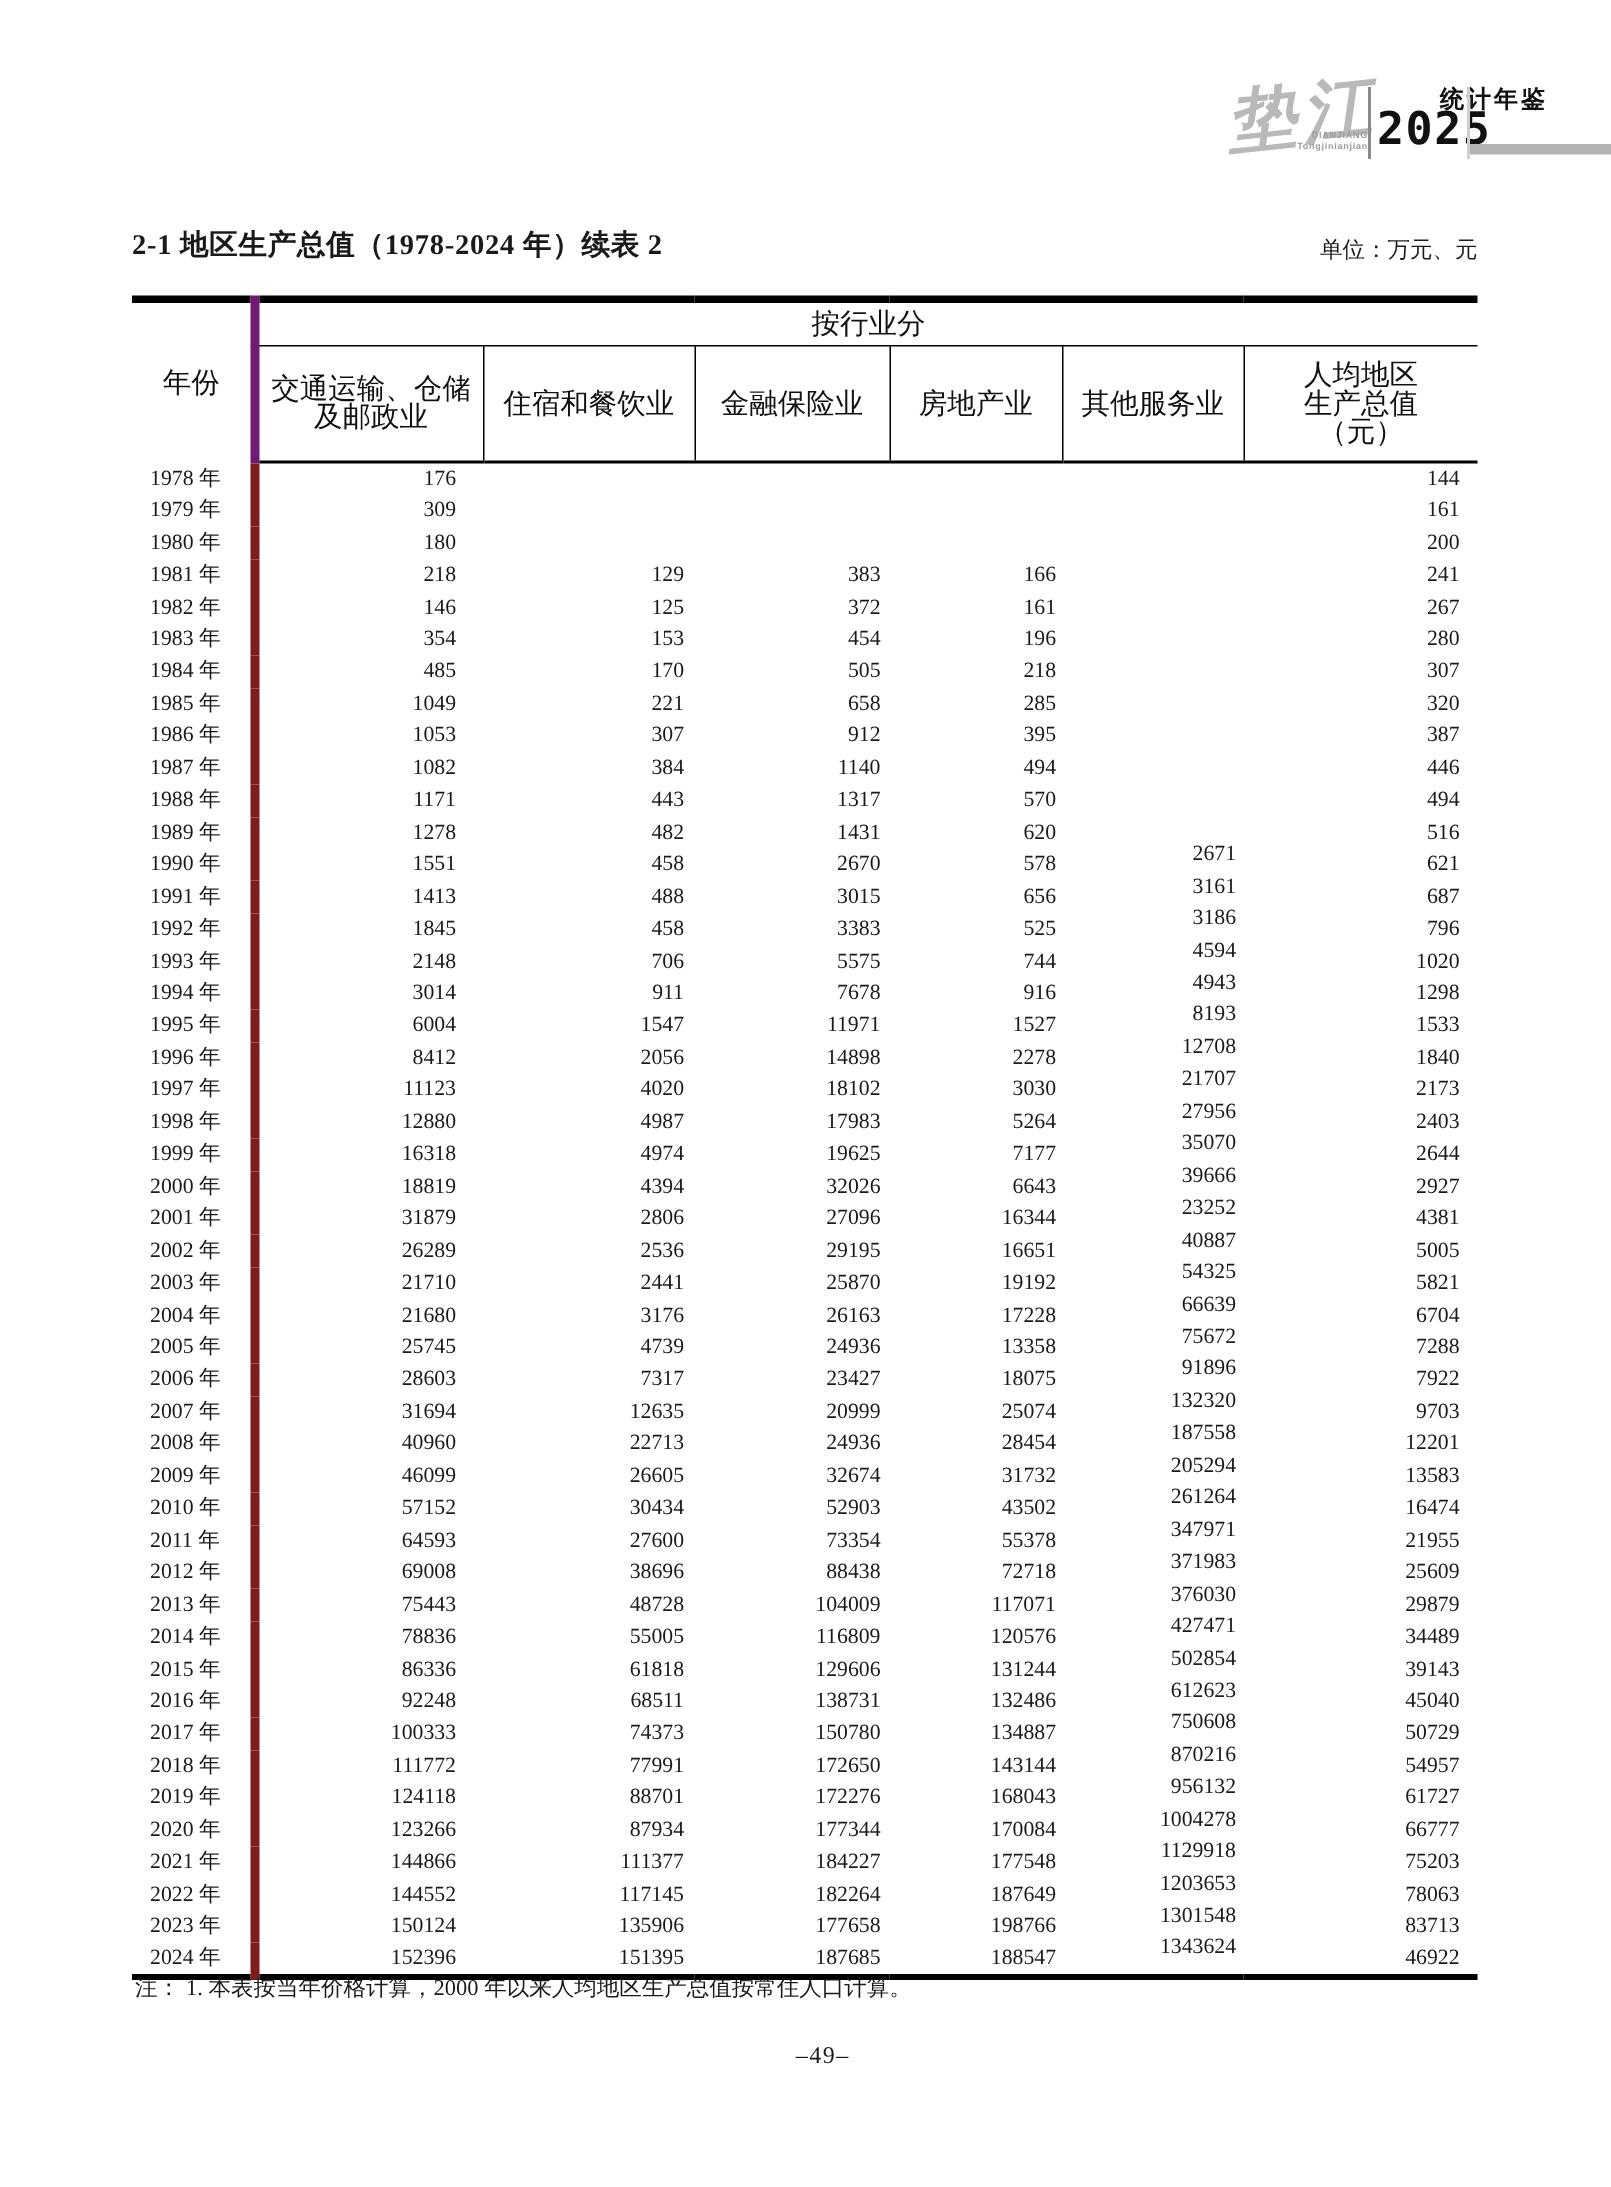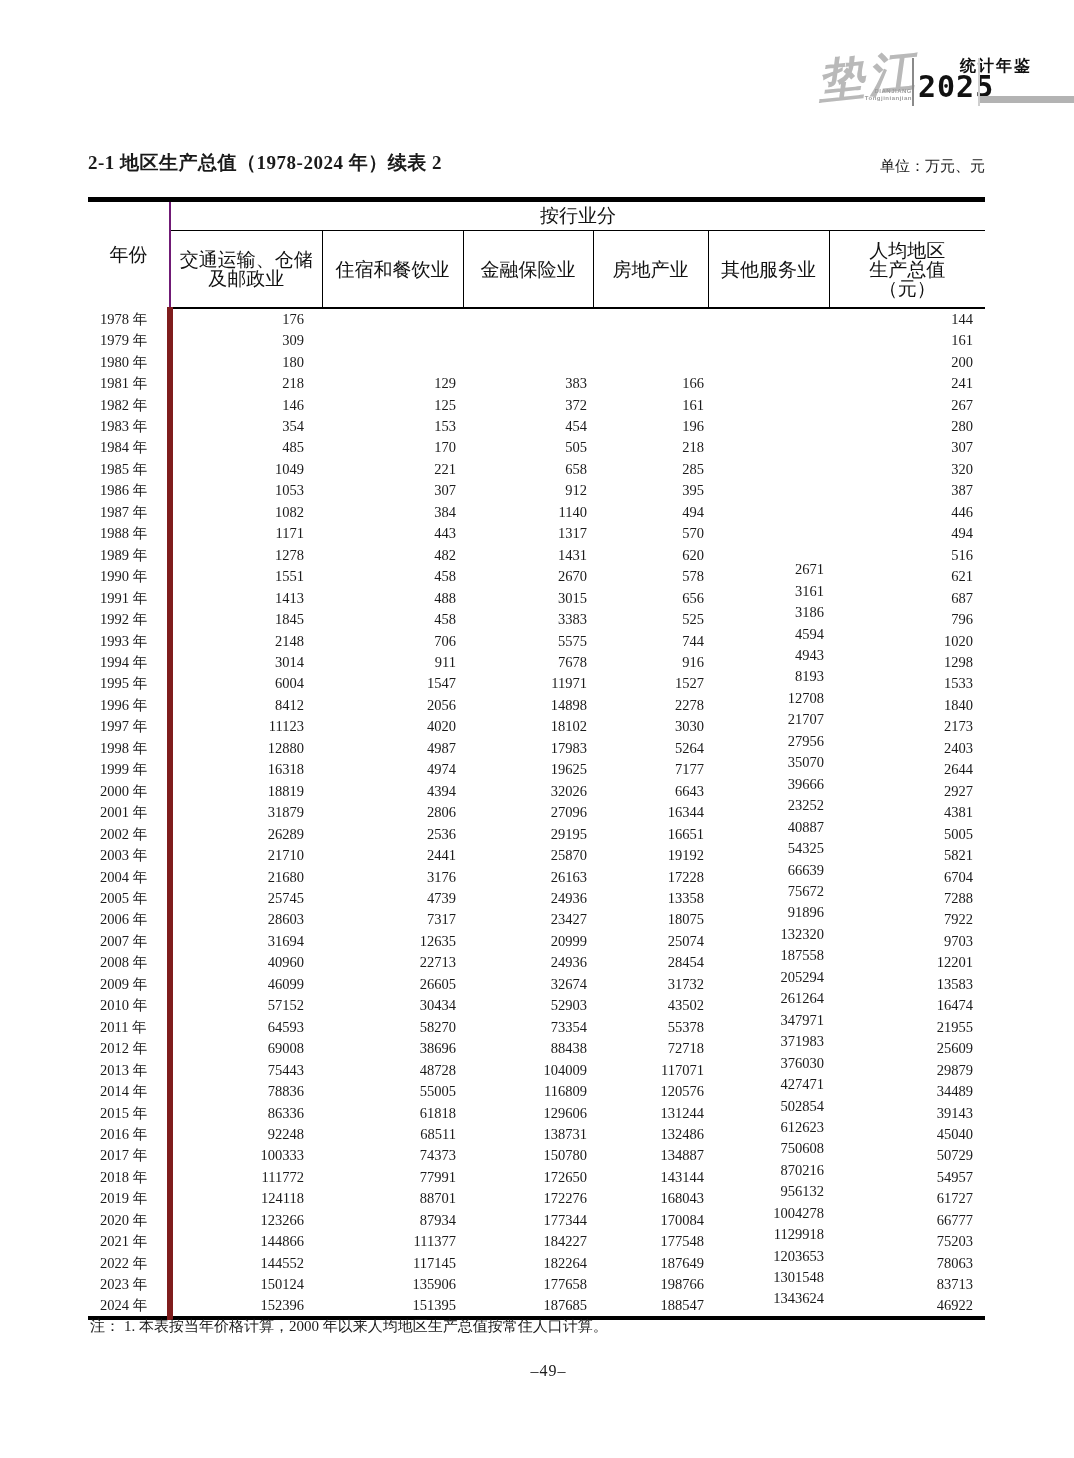--- a/index.html
+++ b/index.html
@@ -44,21 +44,21 @@
   
   table.gdp{
     position:absolute;left:88px;top:197px;width:897px;
     border-collapse:collapse;table-layout:fixed;
     border-top:5px solid #000;border-bottom:4px solid #000;
   }
   col.c-year{width:82px;}
   col.c1{width:152px;} col.c2{width:141px;} col.c3{width:130px;}
   col.c4{width:115px;} col.c5{width:121px;} col.c6{width:156px;}
   th{font-weight:normal;font-family:"Liberation Sans",sans-serif;font-size:19px;color:#111;}
-  th.year-head{border-right:2px solid #701a75;vertical-align:middle;}
+  th.year-head{border-right:6px solid #701a75;vertical-align:middle;}
   th.group-head{height:22px;border-bottom:1px solid #000;vertical-align:middle;}
   tr.cols th{height:74px;border-bottom:2px solid #000;border-left:1px solid #000;
     vertical-align:middle;white-space:pre-line;line-height:19px;}
   tr.cols th:first-child{border-left:none;}
   tbody tr{height:21.46px;}
   tbody td{font-size:14.5px;padding:0;vertical-align:middle;line-height:21px;}
   tbody td:first-child{border-right:6px solid #7f1d1d;text-align:left;padding-left:12px;}
   tbody td:nth-child(n+2){text-align:right;}
   tbody td:nth-child(2){padding-right:18px;}
   tbody td:nth-child(3){padding-right:7px;}
@@ -415,21 +415,21 @@
         <td><span>57152</span></td>
         <td><span>30434</span></td>
         <td><span>52903</span></td>
         <td><span>43502</span></td>
         <td><span>261264</span></td>
         <td><span>16474</span></td>
       </tr>
       <tr>
         <td><span>2011 年</span></td>
         <td><span>64593</span></td>
-        <td><span>58270</span></td>
+        <td><span>27600</span></td>
         <td><span>73354</span></td>
         <td><span>55378</span></td>
         <td><span>347971</span></td>
         <td><span>21955</span></td>
       </tr>
       <tr>
         <td><span>2012 年</span></td>
         <td><span>69008</span></td>
         <td><span>38696</span></td>
         <td><span>88438</span></td>

